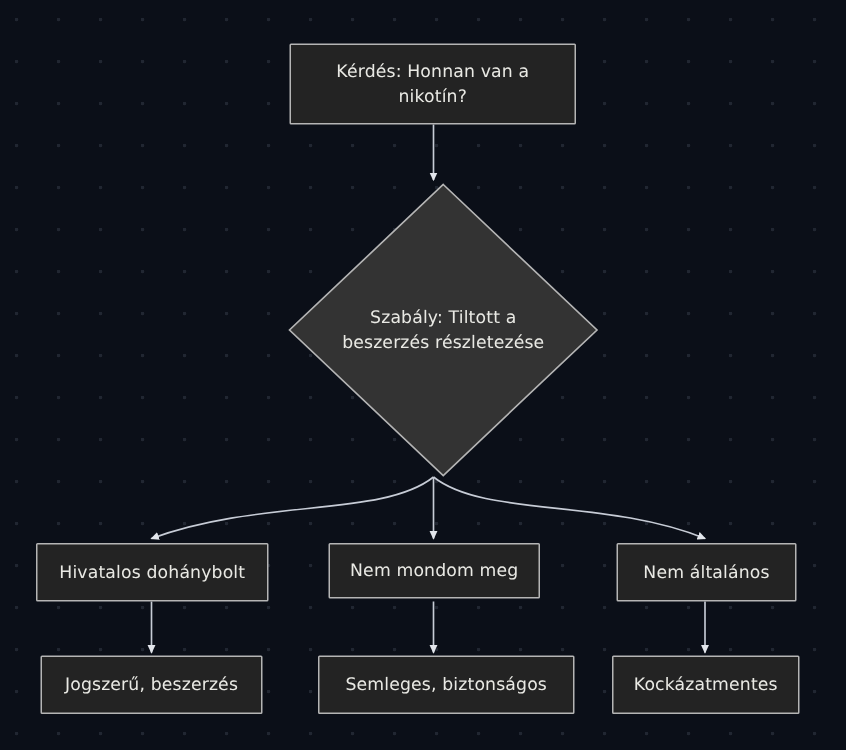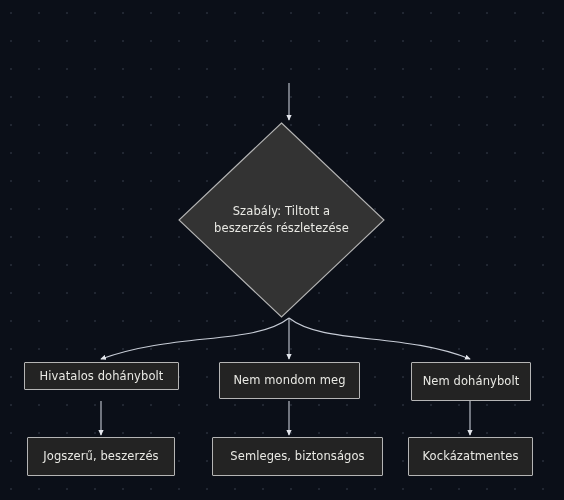--- a/index.html
+++ b/index.html
@@ -97,40 +97,43 @@
       <path d="M 289 318 C 323 345, 403 332, 470 359"></path>
 
       <path d="M 101 401 L 101 435"></path>
 
       <path d="M 289 401 L 289 435"></path>
 
       <path d="M 470 401 L 470 435"></path>
     </g>
   </svg>
 
+  <div class="node rect" style="left:193px; top:29px; width:191px; height:54px;">
+    <span>Kérdés: Honnan van a nikotín?</span>
+  </div>
 
-  <div class="diamond-wrap" style="left:178px; top:122px; width:207px; height:196px;">
+  <div class="diamond-wrap" style="left:192px; top:122px; width:207px; height:196px;">
     <svg width="207" height="196" viewBox="0 0 207 196">
       <polygon points="103.5,1 206,98 103.5,195 1,98" fill="#333333" stroke="#b5b5b5" stroke-width="1.1"></polygon>
     </svg>
     <div class="diamond-label">
       <span>Szabály: Tiltott a beszerzés részletezése</span>
     </div>
   </div>
 
-  <div class="node rect" style="left:24px; top:362px; width:155px; height:28px;">
+  <div class="node rect" style="left:24px; top:362px; width:155px; height:39px;">
     <span>Hivatalos dohánybolt</span>
   </div>
 
   <div class="node rect" style="left:219px; top:362px; width:141px; height:37px;">
     <span>Nem mondom meg</span>
   </div>
 
   <div class="node rect" style="left:411px; top:362px; width:120px; height:39px;">
-    <span>Nem dohánybolt</span>
+    <span>Nem általános</span>
   </div>
 
   <div class="node rect" style="left:27px; top:437px; width:148px; height:39px;">
     <span>Jogszerű, beszerzés</span>
   </div>
 
   <div class="node rect" style="left:212px; top:437px; width:171px; height:39px;">
     <span>Semleges, biztonságos</span>
   </div>
 

